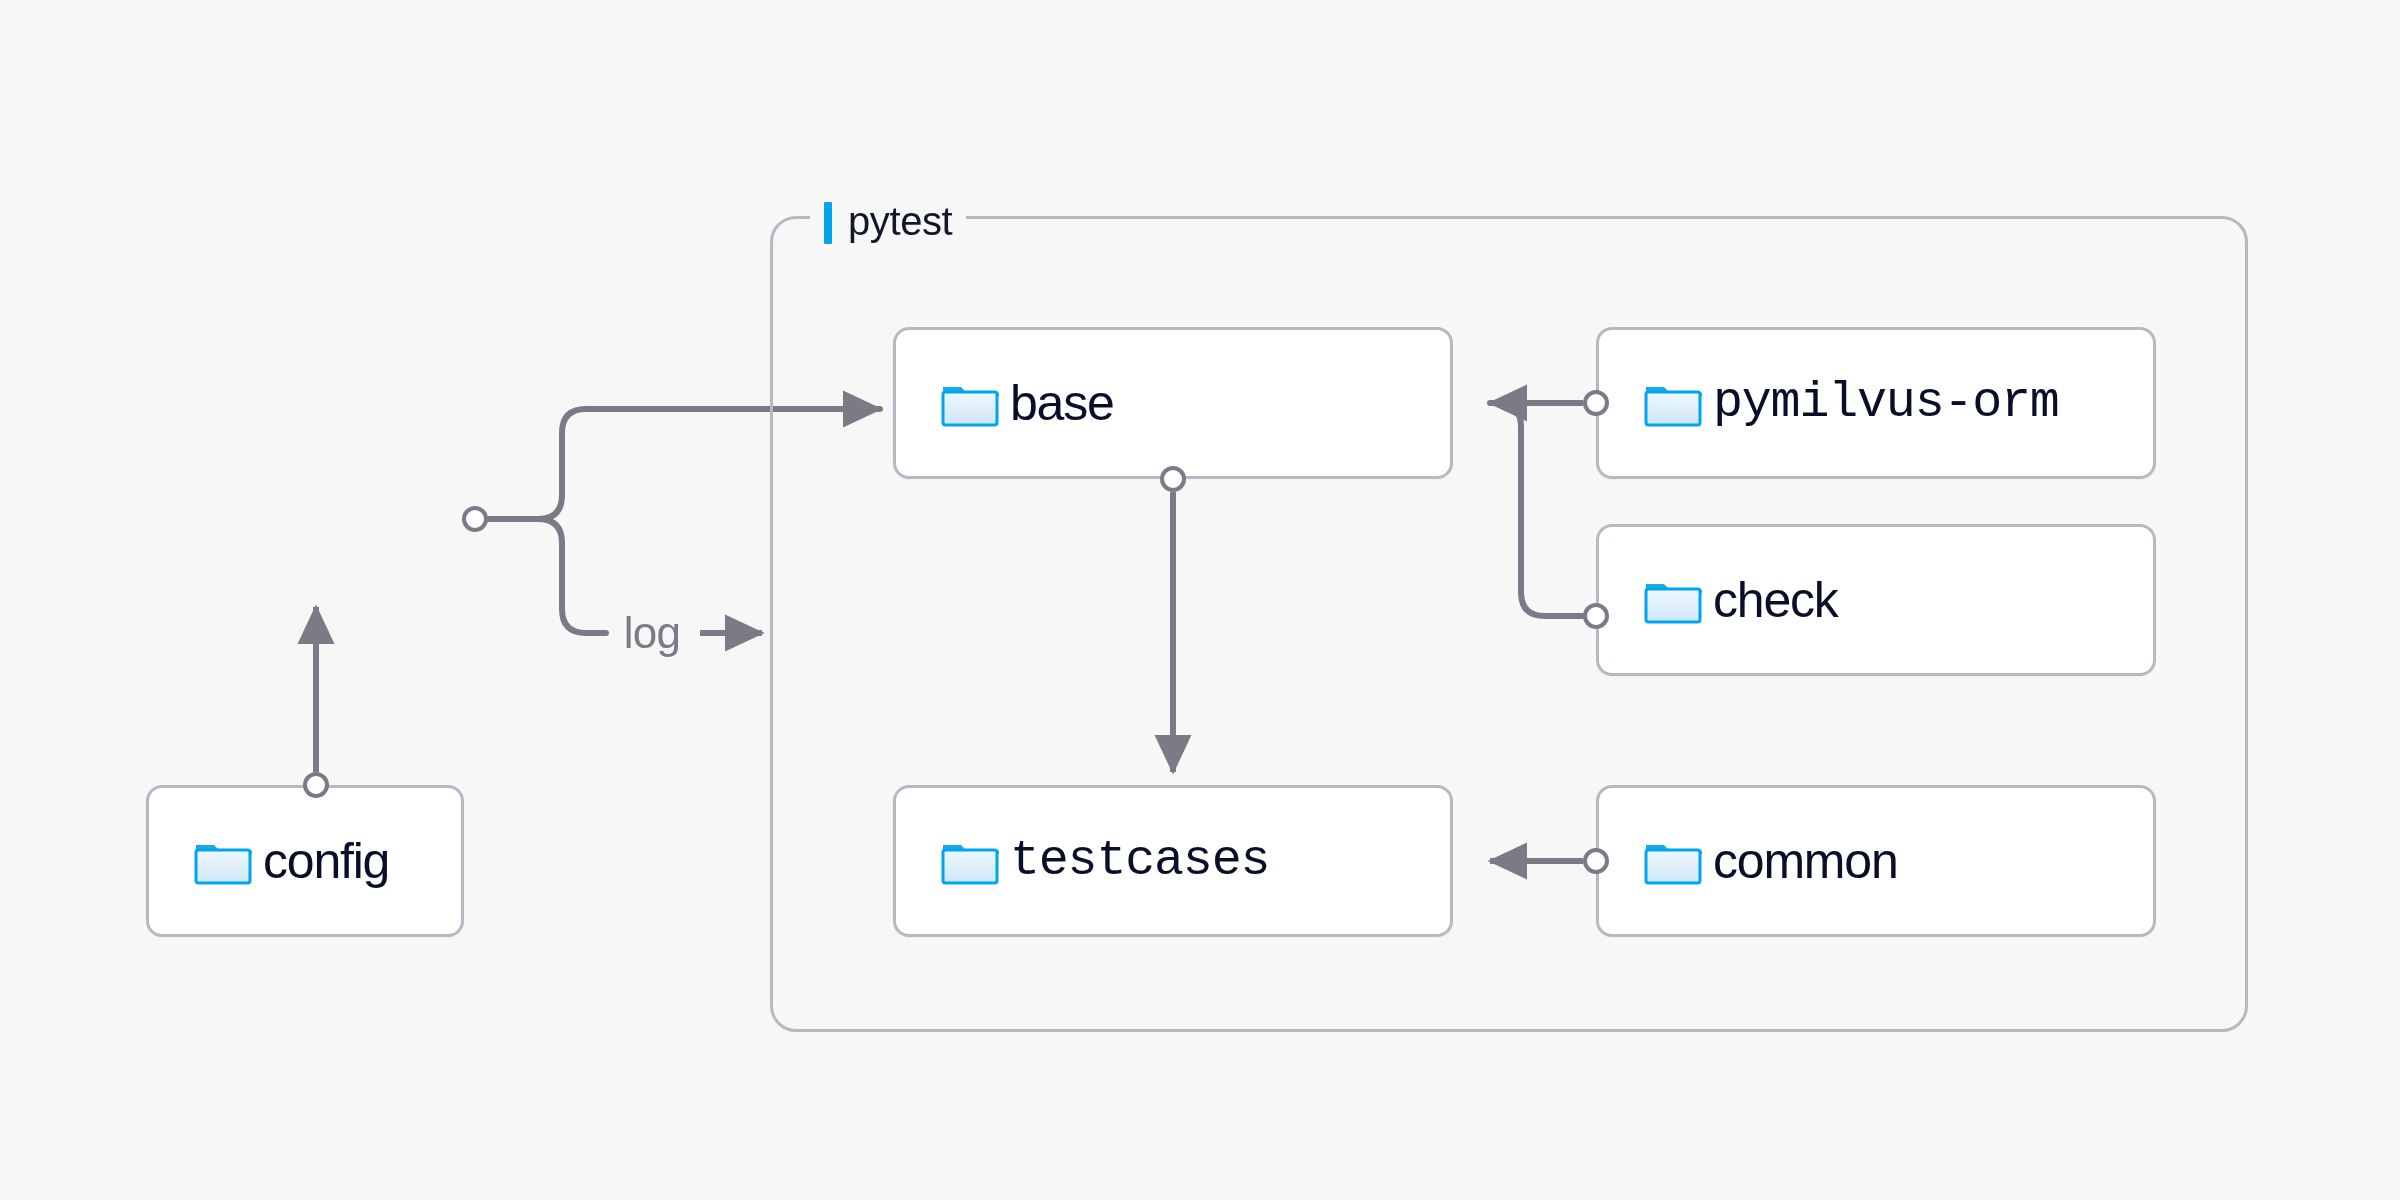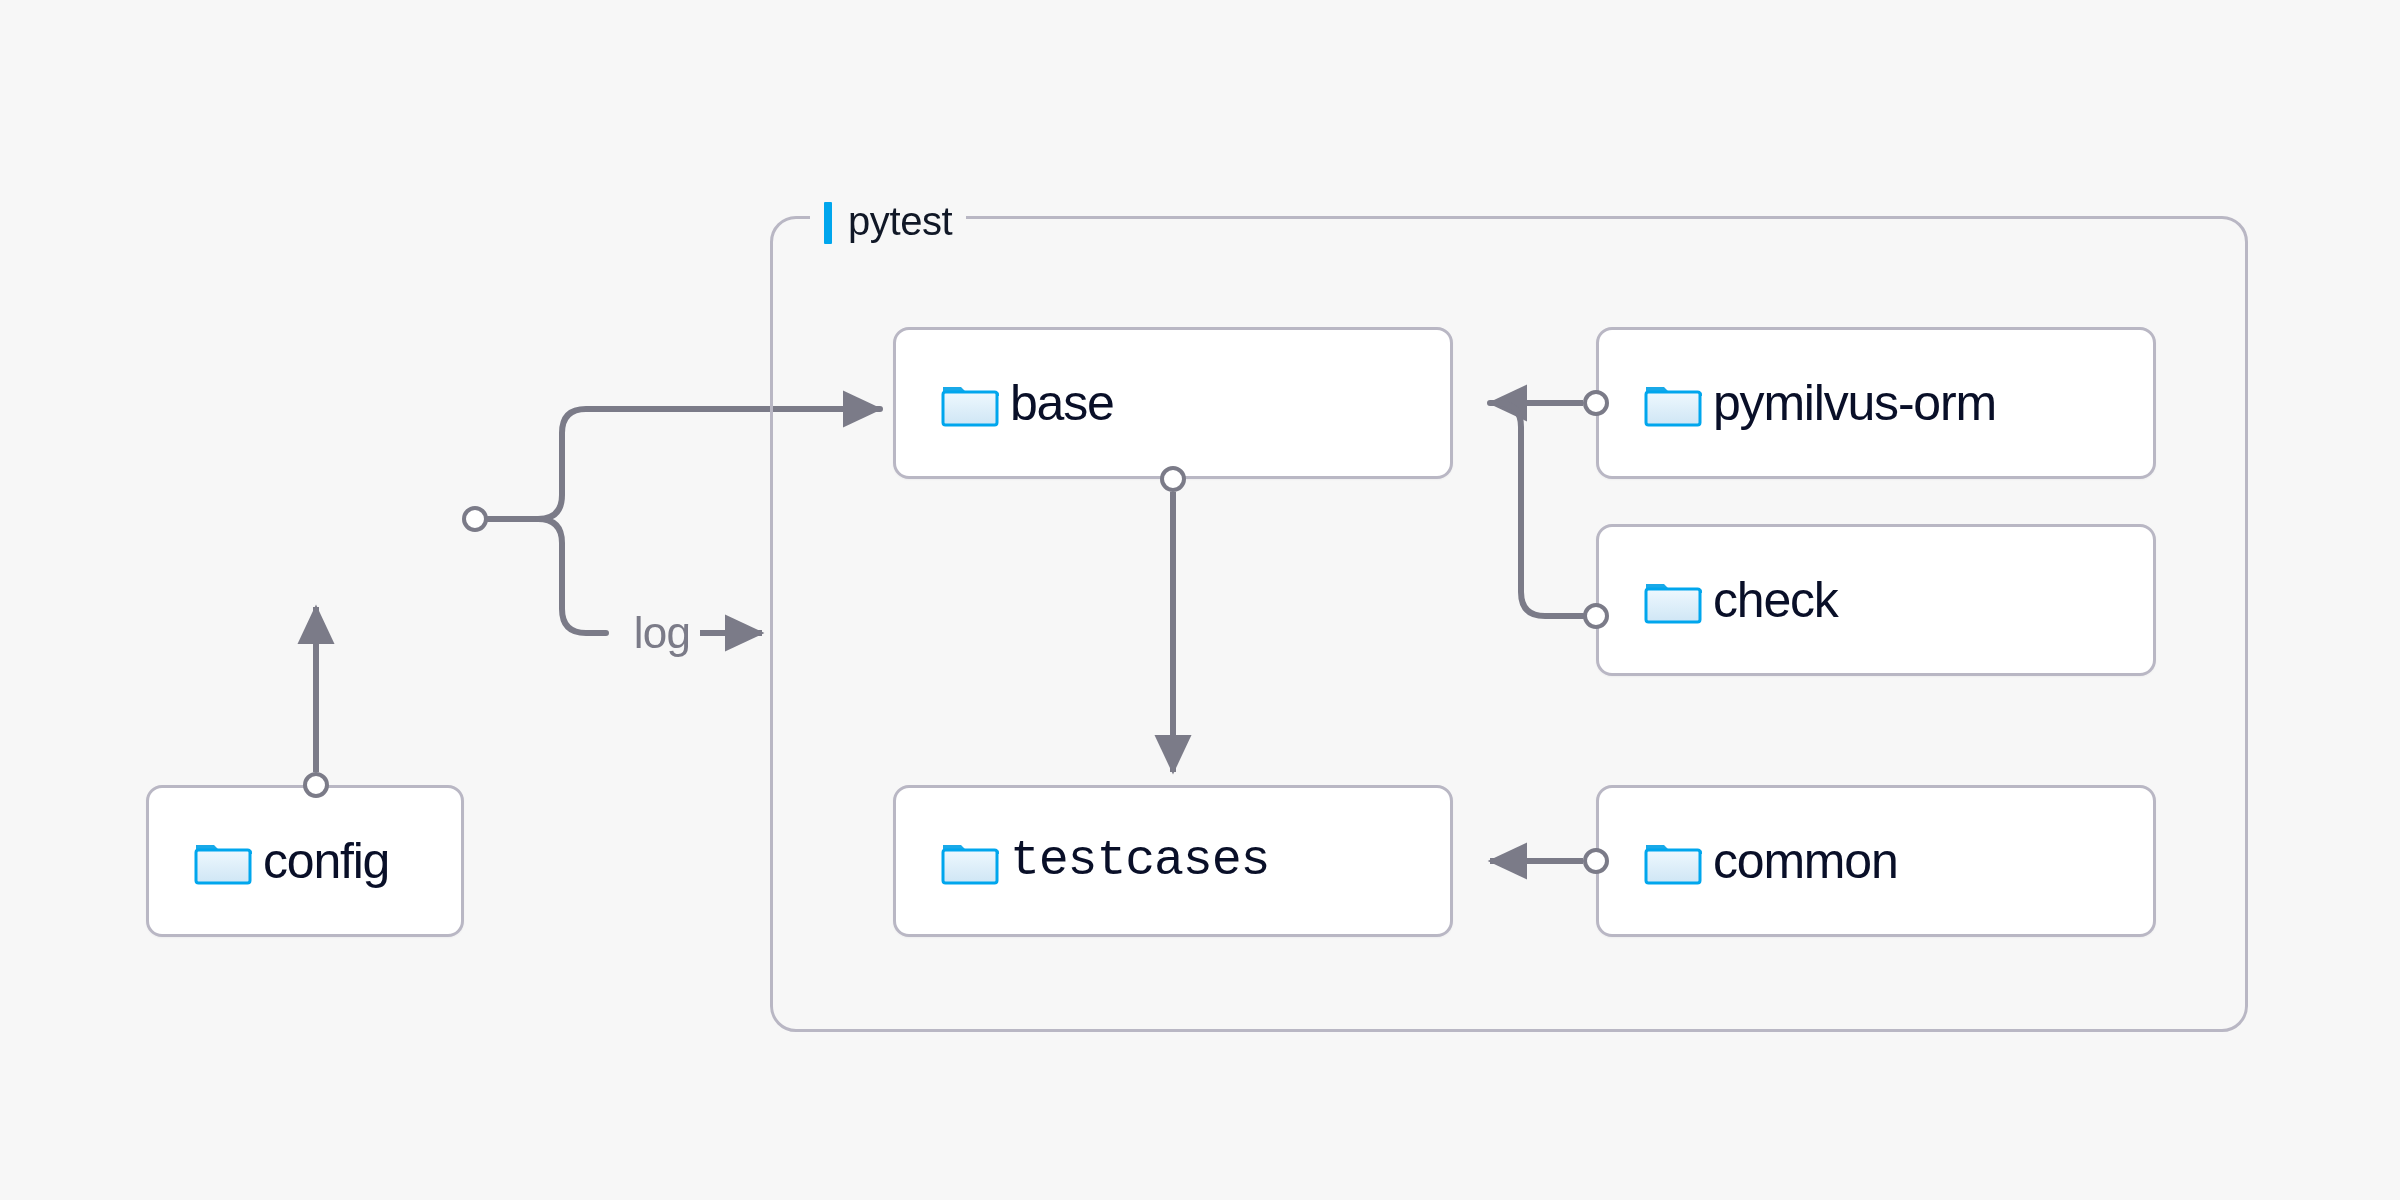--- a/index.html
+++ b/index.html
@@ -105,21 +105,20 @@
   .edge-label {
     position: absolute;
     transform: translate(-50%, -50%);
     font-size: 44px;
     color: #7b7b88;
     letter-spacing: -0.8px;
     white-space: nowrap;
     background: #f7f7f7;
     padding: 0 8px;
     line-height: 1;
-    margin-left: 10px;
   }
 </style>
 </head>
 <body>
 
 <div id="canvas">
 
   <svg id="edge-layer" viewBox="0 0 2400 1200" xmlns="http://www.w3.org/2000/svg">
     <defs>
       <marker id="arrowhead" markerWidth="7" markerHeight="7" refX="6.2" refY="3.5" orient="auto" markerUnits="strokeWidth">
@@ -184,21 +183,21 @@
   <div class="node" style="left:893px; top:785px; width:560px; height:152px;font-family:Liberation Mono, monospace;">
     <div class="node-inner">
       <svg class="folder-icon" viewBox="0 0 60 50">
         <path d="M3 9 h18 l5 5 h31 a2 2 0 0 1 2 2 v2 H3 z" fill="#19a9e8"></path>
         <rect x="3" y="14" width="54" height="33" rx="2.5" fill="url(#folderGrad)" stroke="#00a6ed" stroke-width="3"></rect>
       </svg>
       <span class="node-label">testcases</span>
     </div>
   </div>
 
-  <div class="node" style="left:1596px; top:327px; width:560px; height:152px;">
+  <div class="node" style="left:1596px; top:327px; width:560px; height:152px;font-family:Liberation Mono, monospace;">
     <div class="node-inner">
       <svg class="folder-icon" viewBox="0 0 60 50">
         <path d="M3 9 h18 l5 5 h31 a2 2 0 0 1 2 2 v2 H3 z" fill="#19a9e8"></path>
         <rect x="3" y="14" width="54" height="33" rx="2.5" fill="url(#folderGrad)" stroke="#00a6ed" stroke-width="3"></rect>
       </svg>
       <span class="node-label">pymilvus-orm</span>
     </div>
   </div>
   <div class="port" style="left:1596px; top:403px;"></div>
 

